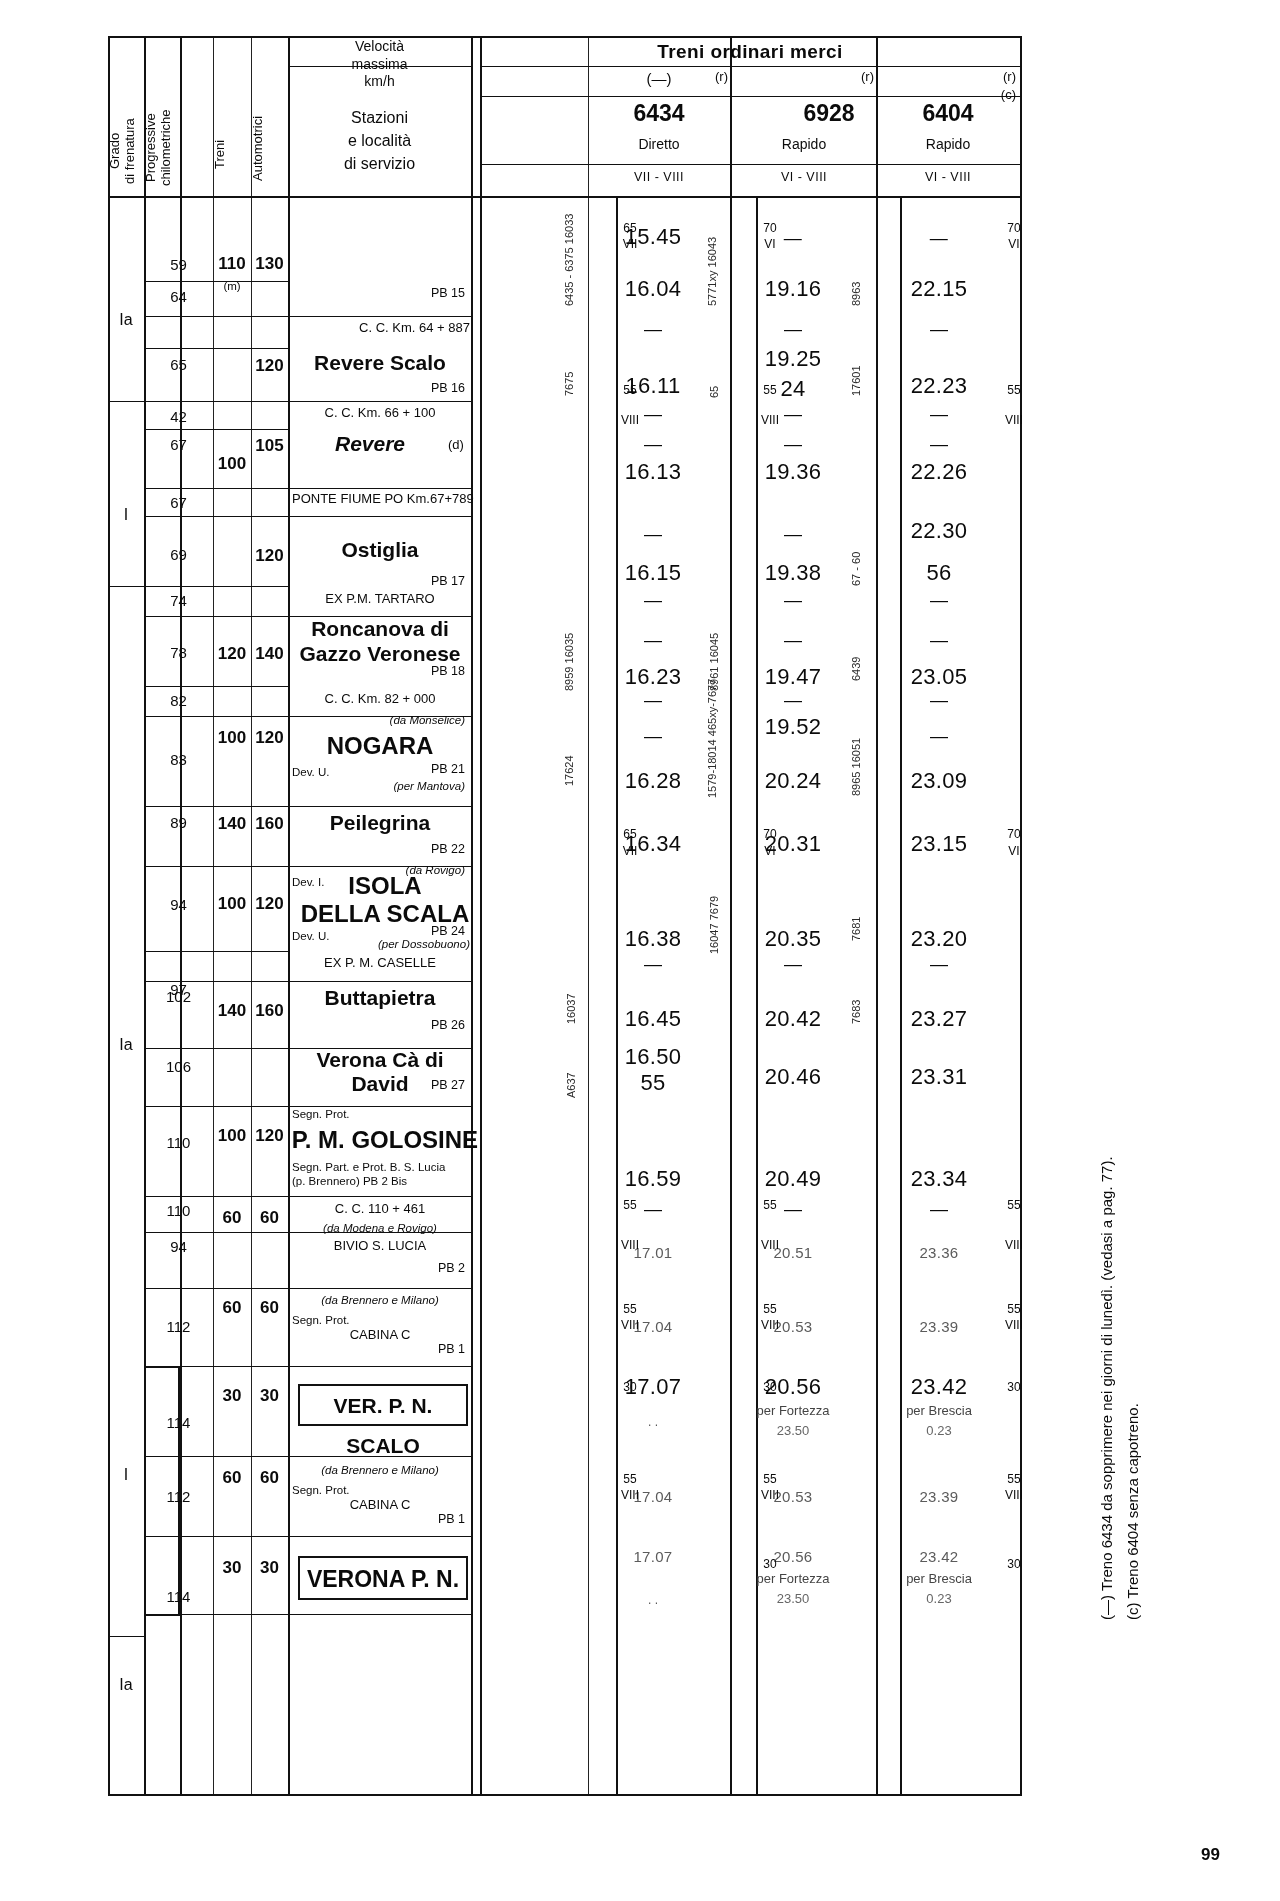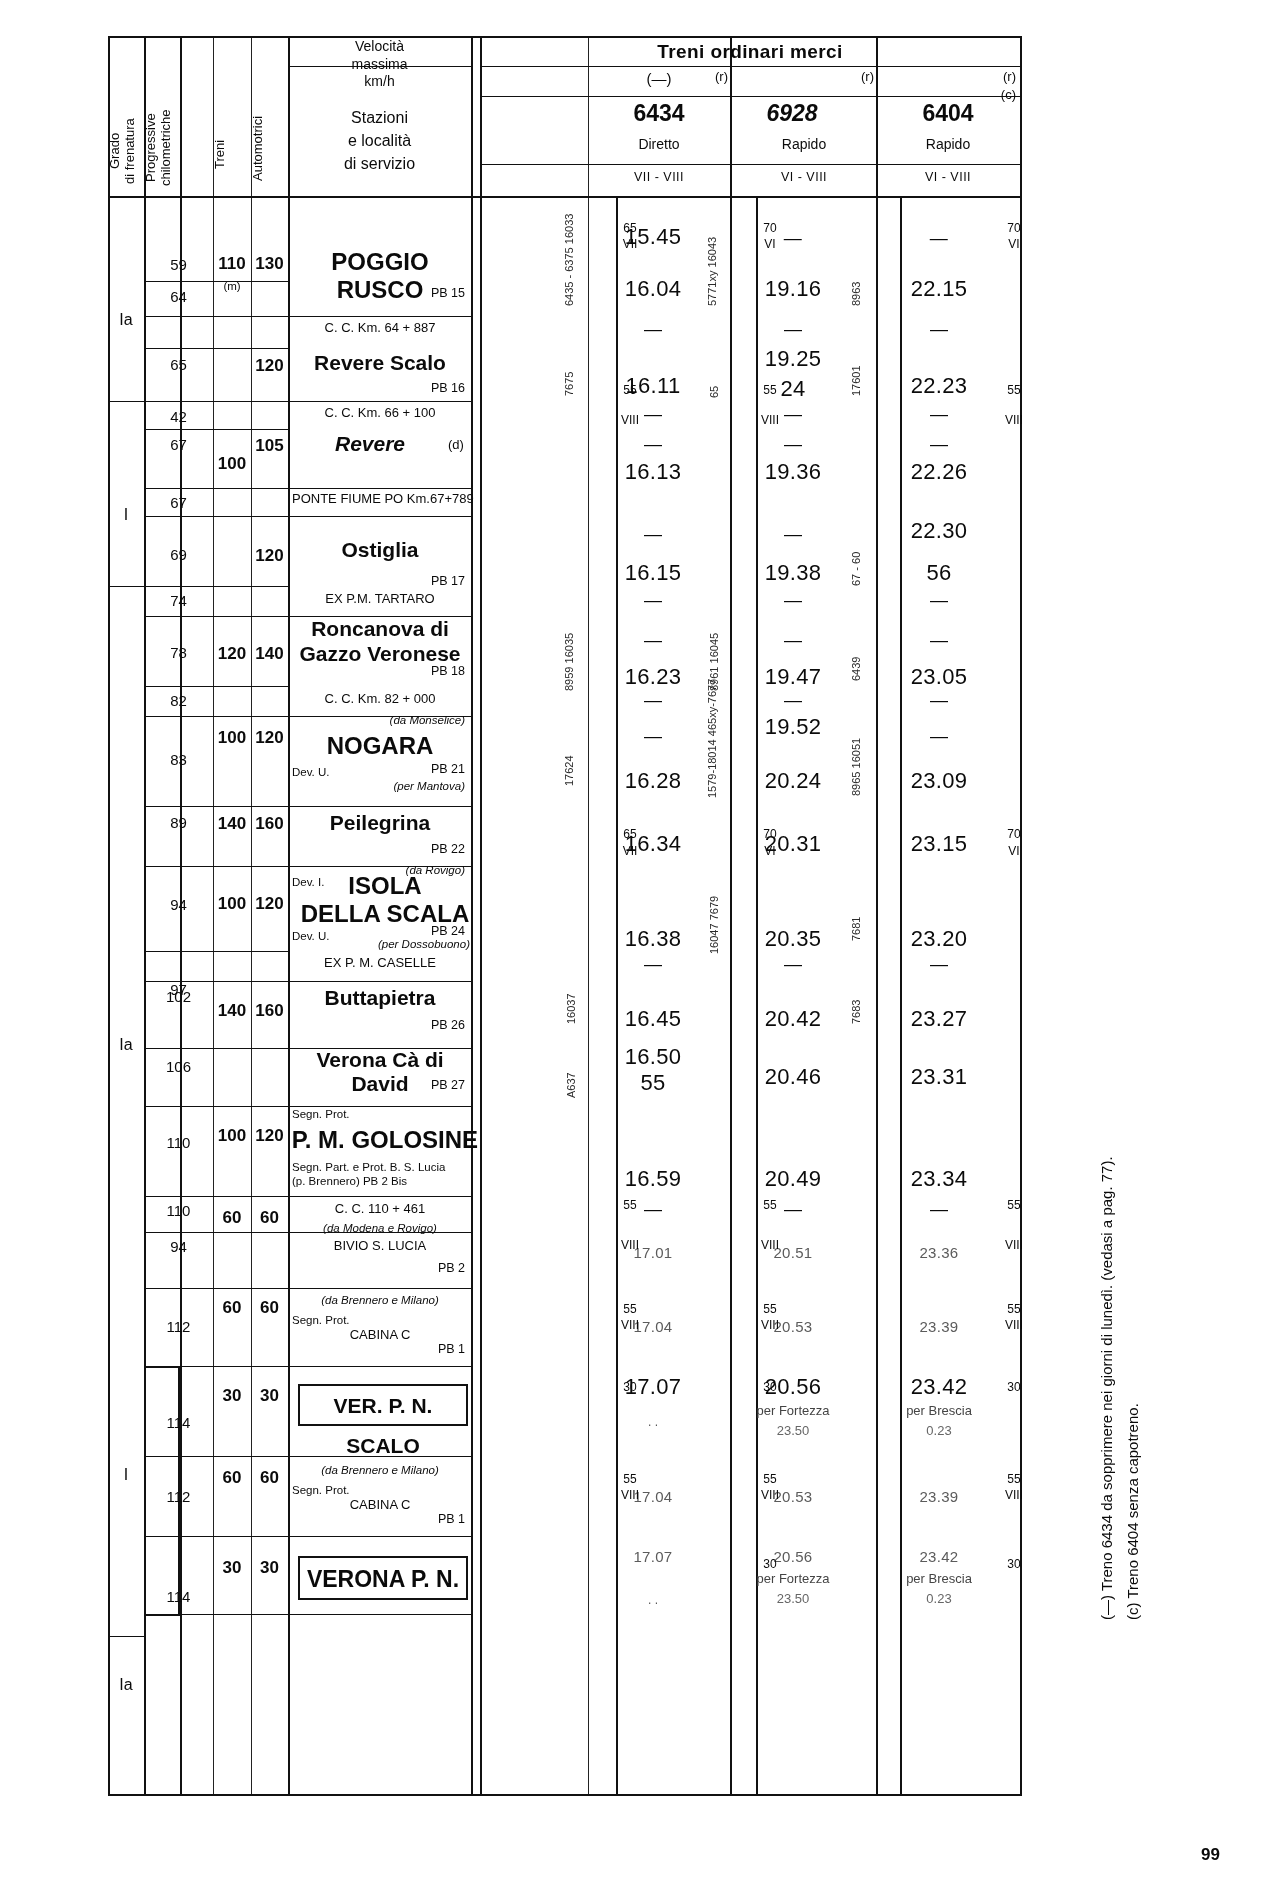--- a/index.html
+++ b/index.html
@@ -157,21 +157,21 @@
 
     <div class="cell ctr" style="left:180px; top:70px; width:183px; font-size:16px; line-height:1.45;">Stazioni<br>e località<br>di servizio</div>
 
     <div class="cell ctr" style="left:480px; top:34px; width:142px; font-size:15px;">(—)</div>
     <div class="cell rgt" style="left:480px; top:34px; width:140px; font-size:13px;">(r)</div>
     <div class="cell ctr trainnum" style="left:480px; top:64px; width:142px;">6434</div>
     <div class="cell ctr traintype" style="left:480px; top:100px; width:142px;">Diretto</div>
     <div class="cell ctr period" style="left:480px; top:134px; width:142px;">VII - VIII</div>
 
     <div class="cell rgt" style="left:628px; top:34px; width:138px; font-size:13px;">(r)</div>
-    <div class="cell ctr trainnum" style="left:599px; top:64px; width:170px;font-style:italic;">6928</div>
+    <div class="cell ctr trainnum" style="left:636px; top:64px; width:170px;">6928</div>
     <div class="cell ctr traintype" style="left:624px; top:100px; width:144px;">Rapido</div>
     <div class="cell ctr period" style="left:624px; top:134px; width:144px;">VI - VIII</div>
 
     <div class="cell rgt" style="left:770px; top:34px; width:138px; font-size:13px;">(r)</div>
     <div class="cell rgt" style="left:770px; top:52px; width:138px; font-size:13px;">(c)</div>
     <div class="cell ctr trainnum" style="left:768px; top:64px; width:144px;">6404</div>
     <div class="cell ctr traintype" style="left:768px; top:100px; width:144px;">Rapido</div>
     <div class="cell ctr period" style="left:768px; top:134px; width:144px;">VI - VIII</div>
 
     <div class="hline" style="left:36px; top:245px;  width:144px;"></div>
@@ -210,39 +210,38 @@
     <div class="cell ctr" style="left:0; top:275px; width:36px; font-size:16px;">Ia</div>
     <div class="cell ctr" style="left:0; top:470px; width:36px; font-size:16px;">I</div>
     <div class="cell ctr" style="left:0; top:1000px; width:36px; font-size:16px;">Ia</div>
     <div class="cell ctr" style="left:0; top:1430px; width:36px; font-size:16px;">I</div>
     <div class="cell ctr" style="left:0; top:1640px; width:36px; font-size:16px;">Ia</div>
 
     <div class="cell ctr km" style="left:36px; top:220px; width:69px;">59</div>
     <div class="cell ctr vmax" style="left:105px; top:218px; width:38px;">110</div>
     <div class="cell ctr vmax" style="left:143px; top:218px; width:37px;">130</div>
     <div class="cell ctr tiny" style="left:105px; top:244px; width:38px;">(m)</div>
-    <div class="cell ctr station big" style="left:182px; top:212px; width:180px;">POGGIO RUSCO</div>
     <div class="cell rgt pb" style="left:182px; top:250px; width:175px;">PB 15</div>
     <div class="cell ctr time" style="left:482px; top:188px; width:126px;">15.45</div>
     <div class="cell ctr time" style="left:482px; top:240px; width:126px;">16.04</div>
     <div class="cell ctr time dash" style="left:624px; top:192px; width:122px;">—</div>
     <div class="cell ctr time" style="left:624px; top:240px; width:122px;">19.16</div>
     <div class="cell ctr time dash" style="left:770px; top:192px; width:122px;">—</div>
     <div class="cell ctr time" style="left:770px; top:240px; width:122px;">22.15</div>
     <div class="sidenum v" style="position:absolute; left:455px; top:180px; height:90px;">6435 - 6375
 16033</div>
     <div class="sidenum v" style="position:absolute; left:598px; top:180px; height:90px;">5771xy
 16043</div>
     <div class="sidenum v" style="position:absolute; left:742px; top:190px; height:80px;">8963</div>
     <div class="cell ctr mini" style="left:508px; top:185px; width:28px; line-height:1.3;">65<br>VII</div>
     <div class="cell ctr mini" style="left:648px; top:185px; width:28px; line-height:1.3;">70<br>VI</div>
     <div class="cell ctr mini" style="left:892px; top:185px; width:28px; line-height:1.3;">70<br>VI</div>
 
     <div class="cell ctr km" style="left:36px; top:252px; width:69px;">64</div>
-    <div class="cell ctr small" style="left:182px; top:285px; width:180px;">C. C. Km. 64 + 887</div>
+    <div class="cell ctr small" style="left:182px; top:285px; width:180px;text-align:right;">C. C. Km. 64 + 887</div>
     <div class="cell ctr dash" style="left:482px; top:283px; width:126px;">—</div>
     <div class="cell ctr dash" style="left:624px; top:283px; width:122px;">—</div>
     <div class="cell ctr dash" style="left:770px; top:283px; width:122px;">—</div>
 
     <div class="cell ctr km" style="left:36px; top:320px; width:69px;">65</div>
     <div class="cell ctr vmax" style="left:143px; top:320px; width:37px;">120</div>
     <div class="cell ctr station" style="left:182px; top:315px; width:180px;">Revere  Scalo</div>
     <div class="cell rgt pb" style="left:182px; top:345px; width:175px;">PB 16</div>
     <div class="cell ctr time" style="left:482px; top:337px; width:126px;">16.11</div>
     <div class="cell ctr time" style="left:624px; top:310px; width:122px;">19.25</div>

